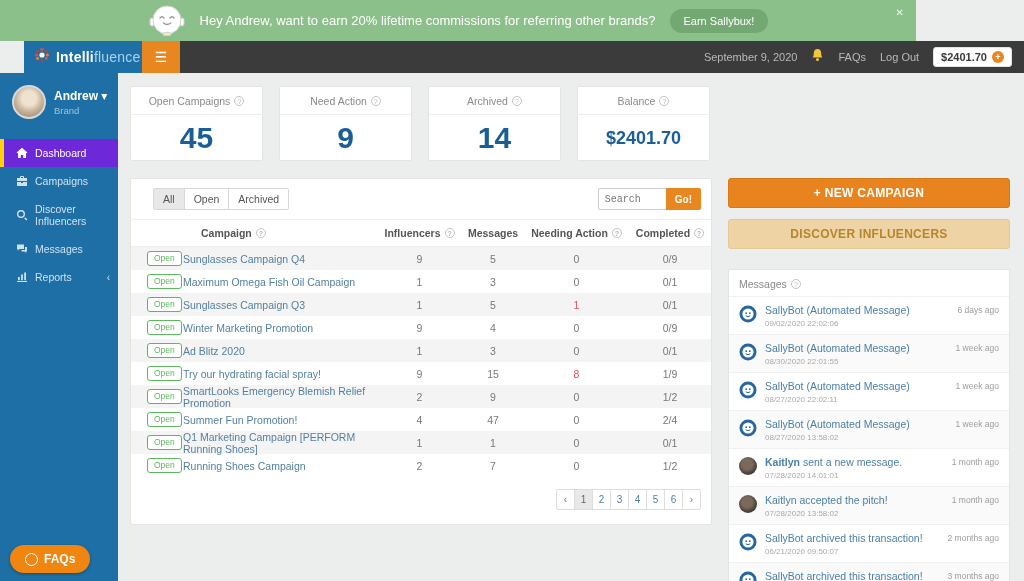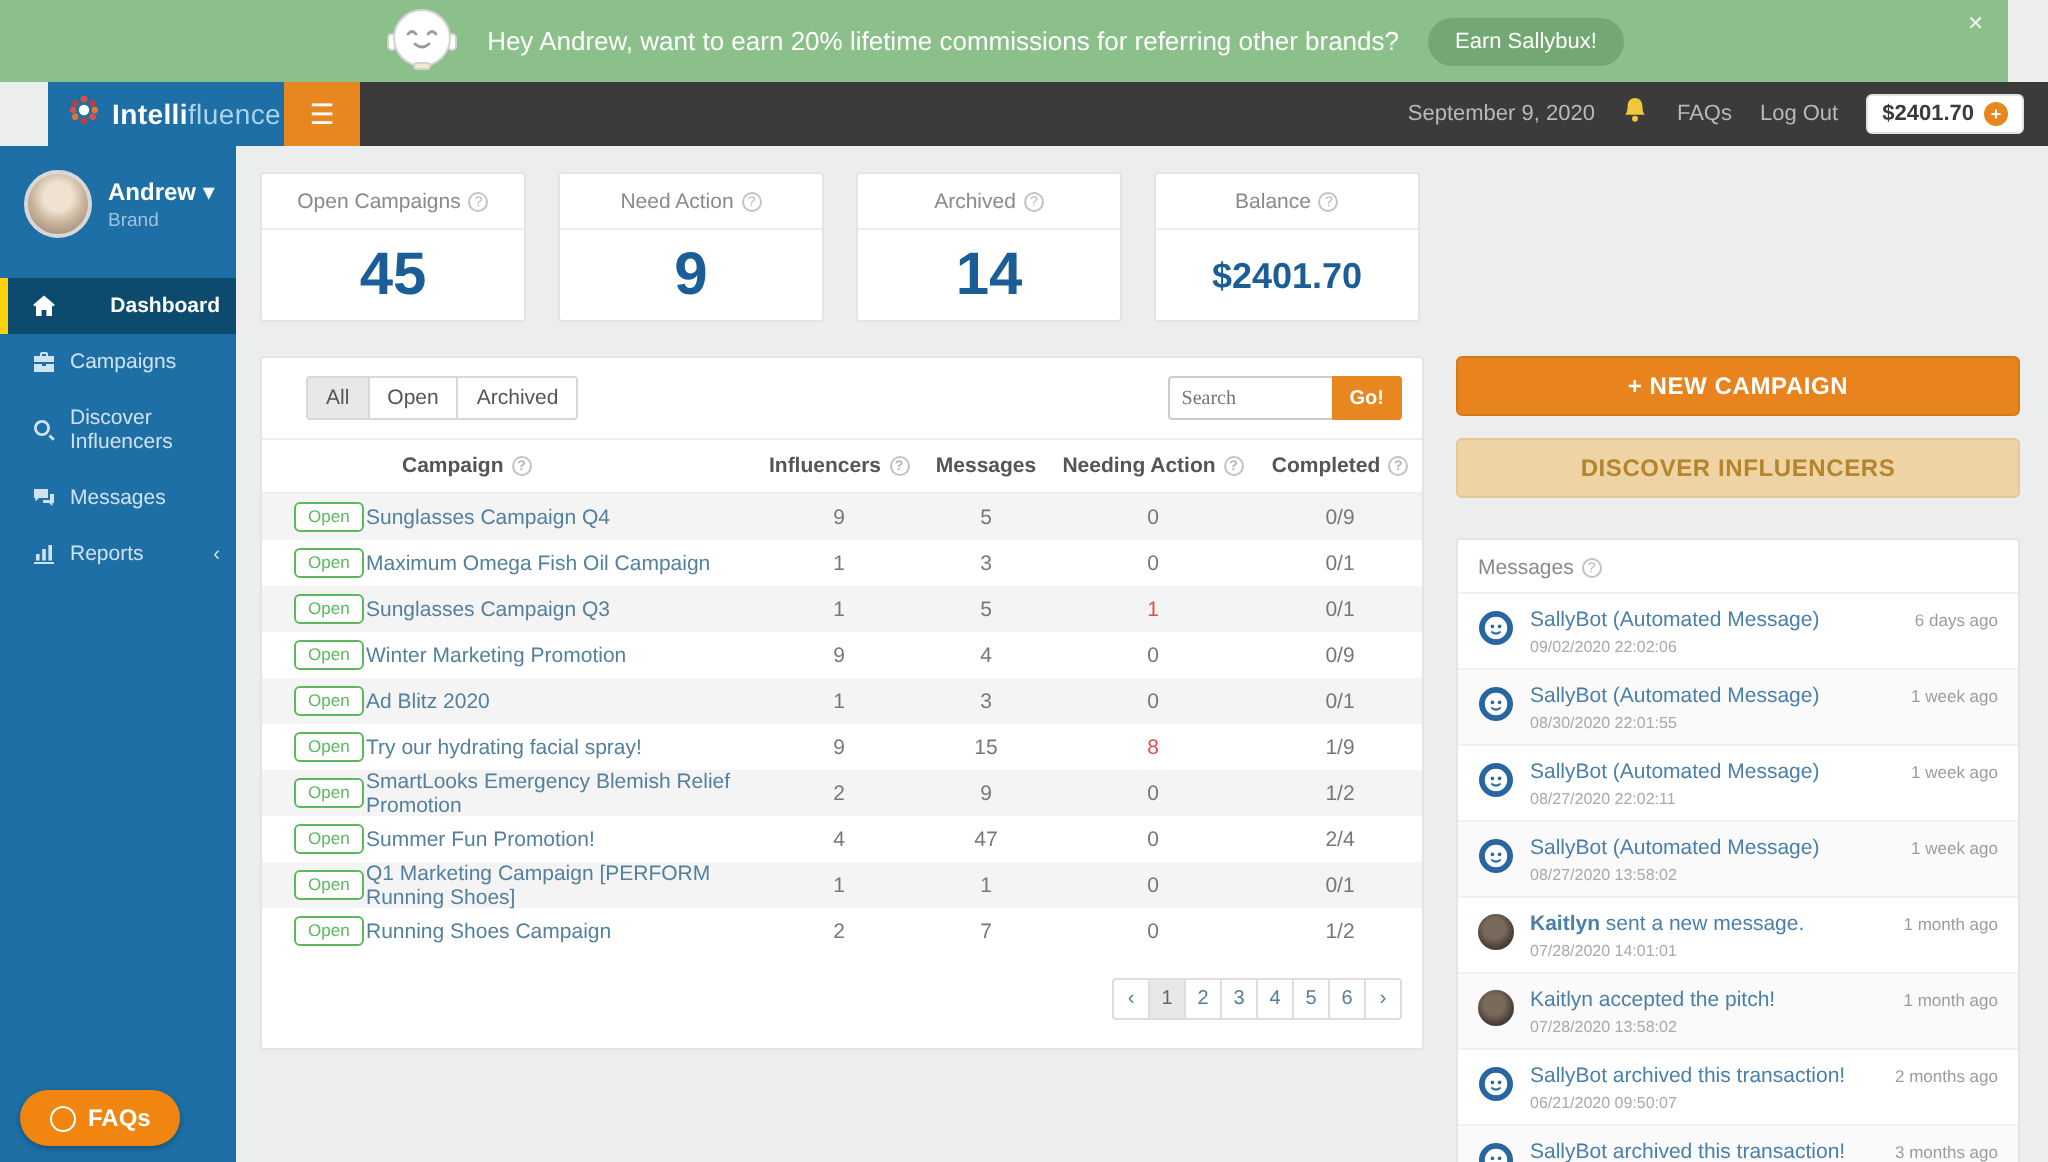--- a/index.html
+++ b/index.html
@@ -1,20 +1,20 @@
 <!DOCTYPE html>
 <html><head>
 <meta charset="utf-8">
 <style>
   * { margin:0; padding:0; box-sizing:border-box; }
   html,body { width:1024px; height:581px; overflow:hidden; }
   body { font-family:"Liberation Sans","DejaVu Sans",sans-serif; background:#eceeee; position:relative; }
 
   
-  .banner { position:absolute; left:0; top:0; width:1004px; height:41px; background:#8cc08a; z-index:30; }
+  .banner { position:absolute; left:0; top:0; width:916px; height:41px; background:#8cc08a; z-index:30; }
   .banner-inner { height:41px; display:flex; align-items:center; justify-content:center; gap:14px; }
   .robot { position:relative; top:2px; }
   .banner-text { color:#fff; font-size:13px; }
   .banner-btn { background:#74a873; color:#fff; border:none; font-size:11px; padding:6px 14px; border-radius:13px; cursor:pointer; font-family:inherit; }
   .banner-close { position:absolute; right:12px; top:7px; color:rgba(255,255,255,.85); font-size:10px; font-weight:bold; cursor:pointer; }
 
   
   .topbar { position:absolute; left:0; top:41px; width:1024px; height:32px; display:flex; z-index:20;padding-left:24px; }
   .logo-block { width:118px; height:32px; background:#1d6fa5; display:flex; align-items:center; padding-left:10px; gap:6px; }
   .logo-text { font-size:14px; letter-spacing:.2px; }
@@ -29,21 +29,21 @@
   .plus-circle { width:12px; height:12px; border-radius:50%; background:#e8871f; color:#fff; font-size:9px; line-height:12px; text-align:center; font-weight:bold; }
 
   
   .sidebar { position:absolute; left:0; top:73px; width:118px; bottom:0; background:#1d6fa5; z-index:10; }
   .profile { display:flex; align-items:center; gap:8px; padding:12px 10px 14px 12px; }
   .avatar { width:34px; height:34px; border-radius:50%; background:radial-gradient(circle at 50% 38%, #efe2d0 0 30%, #c9b49c 55%, #8d7a66 100%); border:2px solid #d8d8d8; flex:none; }
   .prof-name { color:#fff; font-size:12px; font-weight:bold; }
   .prof-role { color:#9cc4e0; font-size:9.5px; margin-top:2px; }
   .nav { margin-top:6px; }
   .nav-item { display:flex; align-items:center; gap:7px; padding:8px 8px 8px 12px; color:#cfe2f1; font-size:10.5px; cursor:pointer; position:relative; border-left:4px solid transparent; }
-  .nav-item.active { background:#0c4a6e; border-left-color:#ffd10a; color:#fff; font-weight:bold;justify-content:space-between; }
+  .nav-item.active { background:#6d28d9; border-left-color:#ffd10a; color:#fff; font-weight:normal; }
   .nav-icon { width:12px; height:12px; flex:none; display:inline-flex; }
   .nav-icon svg { width:12px; height:12px; fill:#cfe2f1; }
   .nav-item.active .nav-icon svg { fill:#fff; }
   .nav-chev { position:absolute; right:8px; font-size:10px; color:#cfe2f1; }
   .help-btn { position:absolute; left:10px; bottom:8px; background:#f0860f; border-radius:16px; display:flex; align-items:center; gap:6px; padding:7px 15px; cursor:pointer; box-shadow:0 1px 3px rgba(0,0,0,.3); }
   .help-q { width:13px; height:13px; border:1.5px solid #fff; border-radius:50%; color:#fff; font-size:8px; line-height:11px; text-align:center; font-weight:bold; }
   .help-label { color:#fff; font-size:12px; font-weight:bold; }
 
   
   .main { position:absolute; left:118px; top:73px; right:0; bottom:0; background:#eceeee; padding:13px 14px 0 12px; }
@@ -60,21 +60,21 @@
 
   
   .table-card { width:582px; background:#fff; border:1px solid #e4e4e4; border-radius:2px; align-self:flex-start; }
   .filter-bar { display:flex; align-items:center; padding:9px 10px; }
   .tab-group { display:flex; }
   .ftab { border:1px solid #d8d8d8; background:#fff; color:#555; font-size:10.5px; padding:4px 9px; cursor:pointer; margin-left:-1px; font-family:inherit; }
   .ftab:first-child { border-radius:2px 0 0 2px; margin-left:12px; }
   .ftab:last-child { border-radius:0 2px 2px 0; }
   .ftab.active { background:#e8e8e8; }
   .search-wrap { margin-left:auto; display:flex; }
-  .search-input { width:82px; height:22px; border:1px solid #ccc; border-right:none; border-radius:2px 0 0 2px; font-size:10px; padding:0 6px; color:#555; font-family:Liberation Serif, serif; outline:none; }
+  .search-input { width:68px; height:22px; border:1px solid #ccc; border-right:none; border-radius:2px 0 0 2px; font-size:10px; padding:0 6px; color:#555; font-family:Liberation Mono, monospace; outline:none; }
   .go-btn { height:22px; background:#e8871f; color:#fff; border:none; font-size:10px; font-weight:bold; padding:0 9px; border-radius:0 2px 2px 0; cursor:pointer; font-family:inherit; }
 
   .ctable { width:100%; }
   .thead { display:flex; align-items:center; height:28px; border-top:1px solid #eee; border-bottom:1px solid #eee; color:#555; font-size:10.5px; font-weight:bold; }
   .col-status { width:52px; flex:none; }
   .col-camp { flex:1; display:flex; align-items:center; gap:4px; }
   .col-num { width:85px; flex:none; text-align:center; display:flex; align-items:center; justify-content:center; gap:4px; }
   .col-msg { width:62px; } .col-na { width:105px; } .col-comp { width:82px; }
   .thead .col-camp { padding-left:18px;text-align:center; }
   .trow { display:flex; align-items:center; height:23px; font-size:10.5px; }

